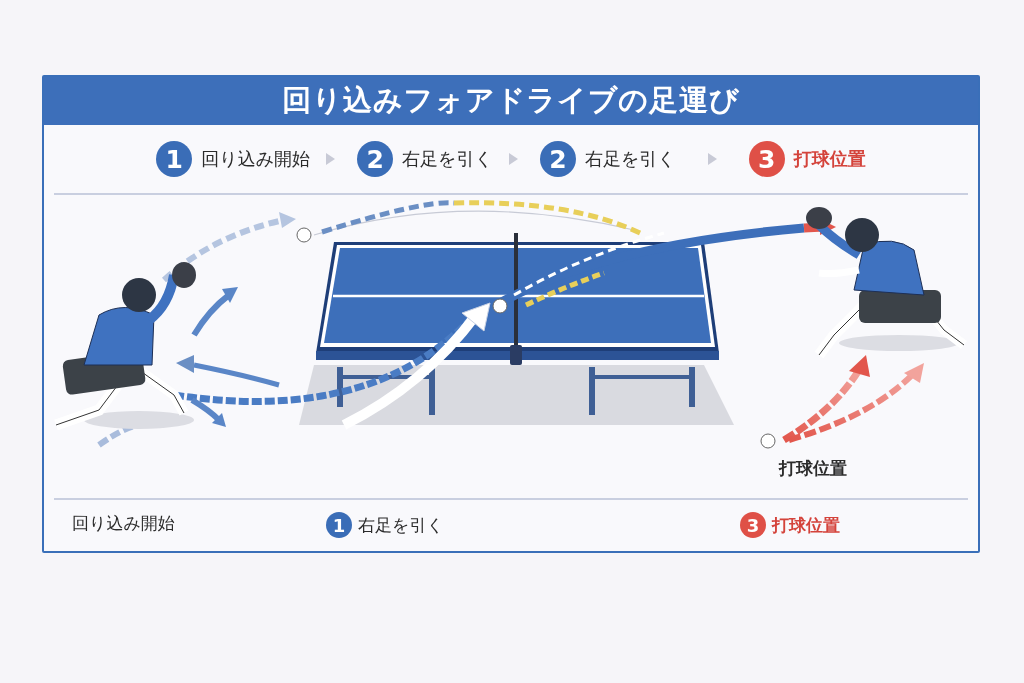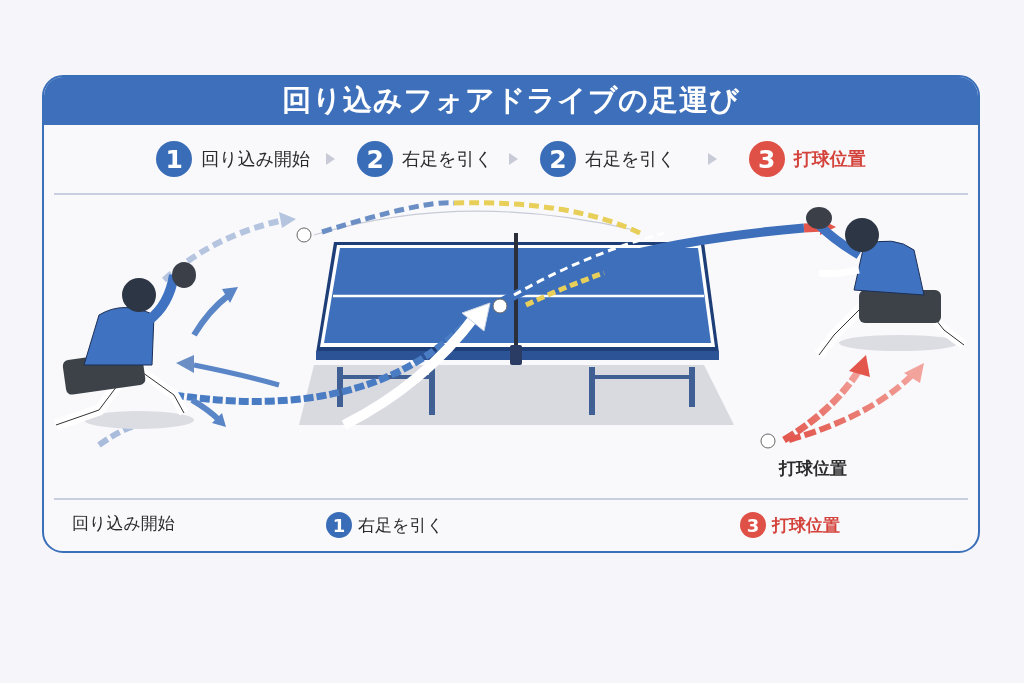--- a/index.html
+++ b/index.html
@@ -1,17 +1,17 @@
 <!DOCTYPE html>
 <html><head>
 <meta charset="utf-8">
 <style>
   html,body{margin:0;padding:0;}
   body{width:1024px;height:683px;background:#f6f5f9;position:relative;overflow:hidden;font-family:"DejaVu Sans",sans-serif;}
-  .card{position:absolute;left:42px;top:75px;width:938px;height:478px;border:2px solid #3a6fb9;border-radius:21px;background:#f9f9fc;box-sizing:border-box;overflow:hidden;}
+  .card{position:absolute;left:42px;top:75px;width:938px;height:478px;border:2px solid #3a6fb9;border-radius:2px;background:#f9f9fc;box-sizing:border-box;overflow:hidden;}
   .title-bar{position:absolute;left:0;top:0;width:100%;height:48px;background:#3d6fba;color:#fff;display:flex;align-items:center;justify-content:center;font-size:29px;font-weight:bold;letter-spacing:1px;}
   .steps{position:absolute;left:0;top:48px;width:100%;height:68px;display:flex;align-items:center;justify-content:center;gap:0;}
   .step{display:flex;align-items:center;margin:0 6px;}
   .badge{width:36px;height:36px;border-radius:50%;color:#fff;font-weight:bold;font-size:25px;display:flex;align-items:center;justify-content:center;margin-right:9px;}
   .badge.blue{background:#3a6db7;}
   .badge.red{background:#df5047;}
   .step-label{font-size:18px;color:#2b2b2b;}
   .step-label.red{color:#d4433b;font-weight:bold;}
   .sep{width:0;height:0;border-top:6px solid transparent;border-bottom:6px solid transparent;border-left:9px solid #c8cad6;margin:0 16px 0 10px;}
   .divider{position:absolute;left:10px;right:10px;height:2px;background:#c9cfe0;}

